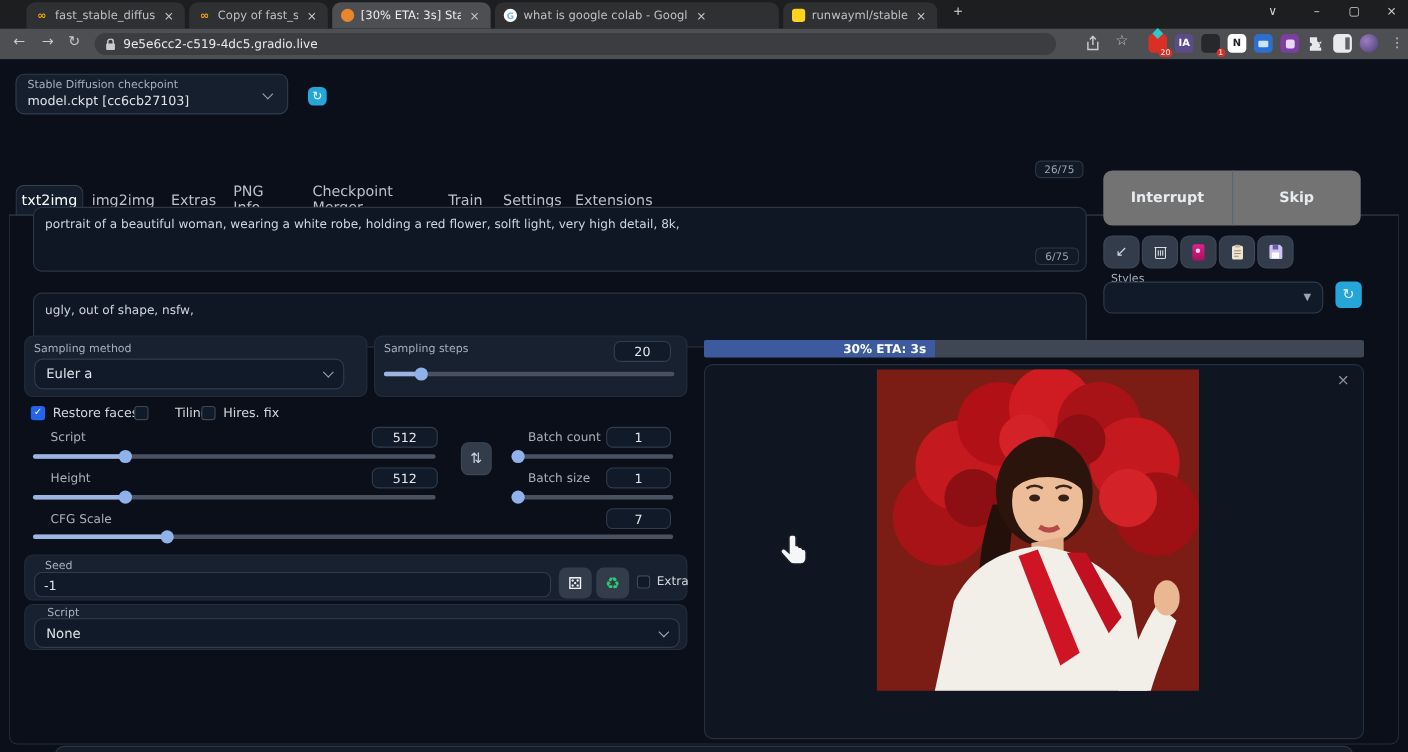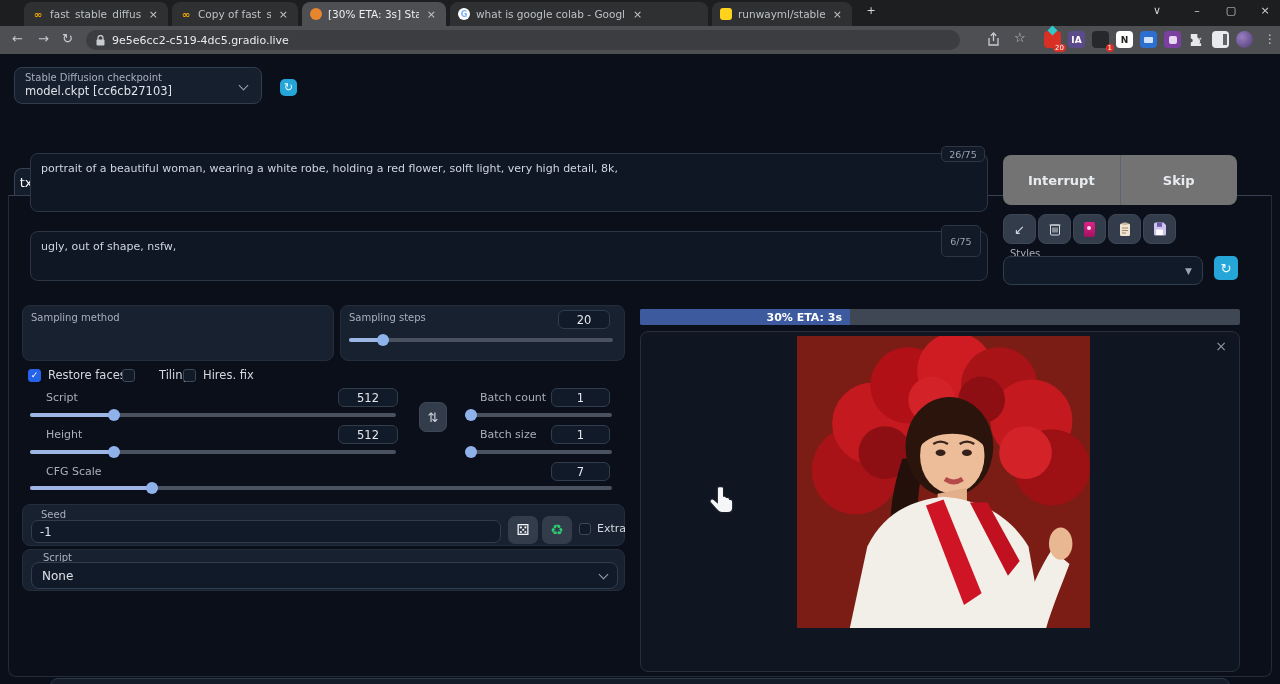--- a/index.html
+++ b/index.html
@@ -47,21 +47,21 @@
             color:#dfe3e9; justify-content:space-between; }
   .chev { width:7px; height:7px; border-right:1.5px solid #9aa4b2;
           border-bottom:1.5px solid #9aa4b2; transform:rotate(45deg); margin-top:-3px; }
   .valuebox { background:#111a28; border:1px solid #313c4d; border-radius:6px;
               font-size:11.5px; color:#e5e7eb; display:flex; align-items:center;
               justify-content:center; }
   .chip { background:#121a27; border:1px solid #2c3645; border-radius:5px;
           font-size:9.5px; color:#9aa4b2; display:flex; align-items:center;
           justify-content:center;text-align:center; }
   .txtarea { background:#0f1725; border:1px solid #2c3645; border-radius:8px;
-             font-size:11px; color:#cfd5dd; padding:8px 10px; line-height:1.35; }
+             font-size:11px; color:#cfd5dd; padding:8px 10px; line-height:1.35;margin-top:35px; }
   .sblock { background:#18212f; border:1px solid #232d3c; border-radius:8px; }
   .slider { position:absolute; height:12px; }
   .slider .track { position:absolute; left:0; right:0; top:4px; height:4px;
                    background:#4a5260; border-radius:2px; }
   .slider .fill { position:absolute; left:0; top:4px; height:4px;
                   background:#9db5e3; border-radius:2px; }
   .slider .thumb { position:absolute; top:0; width:12px; height:12px; margin-left:-6px;
                    border-radius:50%; background:#8fb2ea; }
   .cb { width:13px; height:13px; border-radius:3px; background:#111a28;
         border:1px solid #3d4756; }
@@ -202,21 +202,21 @@
     <div class="abs" style="left:8px; top:141px; width:1264px; height:482px; border:1px solid #222c3a; border-top:none; border-radius:0 0 8px 8px;"></div>
 
     <div class="txtarea abs" style="left:30px; top:99px; width:958px; height:59px;">
       <span>portrait of a beautiful woman, wearing a white robe, holding a red flower, solft light, very high detail, 8k,</span>
     </div>
     <div class="chip abs" style="left:941px; top:92px; width:44px; height:16px;">26/75</div>
 
     <div class="txtarea abs" style="left:30px; top:177px; width:958px; height:50px;">
       <span>ugly, out of shape, nsfw,</span>
     </div>
-    <div class="chip abs" style="left:941px; top:171px; width:40px; height:32px;">6/75</div>
+    <div class="chip abs" style="left:941px; top:171px; width:40px; height:16px;">6/75</div>
 
     <div class="abs" style="left:1003px; top:101px; width:234px; height:50px; background:#737373; border-radius:8px; display:flex;">
       <div style="flex:1; display:flex; align-items:center; justify-content:center; font-size:13px; font-weight:600; color:#e8ebef; border-right:1px solid #5a6472;">
           <span>Interrupt</span>
         </div>
       <div style="flex:1; display:flex; align-items:center; justify-content:center; font-size:13px; font-weight:600; color:#e8ebef;">
           <span>Skip</span>
         </div>
     </div>
 
@@ -258,20 +258,24 @@
     <div class="select abs" style="left:1003px; top:202px; width:200px; height:29px;">
       <span></span>
       <span style="color:#9aa4b2; font-size:9px;">▼</span>
     </div>
     <div class="refreshbtn abs" style="left:1214px; top:202px; width:24px; height:24px; font-size:13px;">
         <span>↻</span>
       </div>
 
     <div class="sblock abs" style="left:22px; top:251px; width:312px; height:56px;">
       <div class="blocklabel abs" style="left:8px; top:6px;">Sampling method</div>
+      <div class="select abs" style="left:8px; top:20px; width:282px; height:28px;">
+        <span>Euler a</span>
+        <span class="chev"></span>
+      </div>
     </div>
 
     <div class="sblock abs" style="left:340px; top:251px; width:285px; height:56px;">
       <div class="blocklabel abs" style="left:8px; top:6px;">Sampling steps</div>
       <div class="valuebox abs" style="right:14px; top:4px; width:52px; height:19px;">20</div>
       <div class="slider" style="left:8px; top:28px; width:264px;">
         <div class="track"></div>
           <div class="fill" style="width: 13%;"></div>
         <div class="thumb" style="left: 13%;"></div>
       </div>

